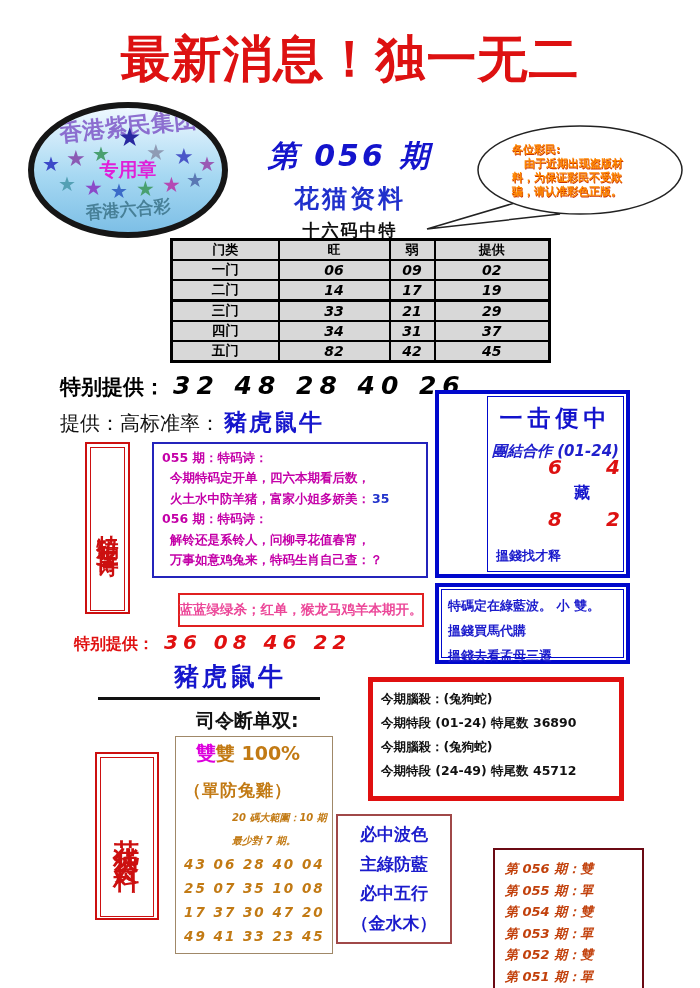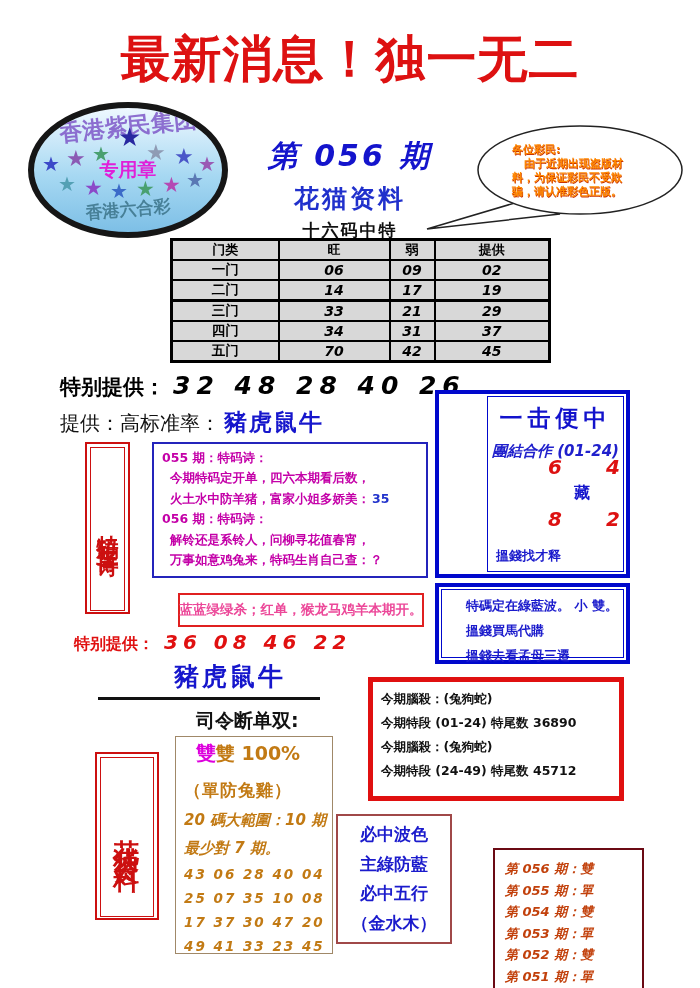--- a/index.html
+++ b/index.html
@@ -83,33 +83,33 @@
   .bluebox-inner{border:1px solid #0008cc;height:100%;position:relative;box-sizing:border-box;}
   #onehit{left:435px;top:390px;width:195px;height:188px;padding-left:48px;}
   .oh-title{margin-top:6px;text-align:center;font-family:"Liberation Serif",serif;font-size:23px;
             font-weight:bold;color:#1212cc;letter-spacing:5px;}
   .oh-sub{margin-top:8px;text-align:center;font-size:15px;font-weight:bold;font-style:italic;color:#2020cc;}
   .oh-num{position:absolute;font-size:20px;font-weight:bold;font-style:italic;color:#dd1111;}
   .oh-center{position:absolute;left:86px;top:86px;font-size:16px;font-weight:bold;color:#1515cc;}
   .oh-footer{position:absolute;left:8px;bottom:6px;font-size:13px;font-weight:bold;color:#1b1bcc;}
 
   #advice{left:435px;top:583px;width:195px;height:81px;}
-  .adv-inner{padding:3px 24px;font-size:13px;font-weight:bold;color:#1b1bcc;line-height:25px;white-space:nowrap;}
+  .adv-inner{padding:3px 6px;font-size:13px;font-weight:bold;color:#1b1bcc;line-height:25px;white-space:nowrap;}
 
   #infobox{left:368px;top:677px;width:230px;height:104px;border:5px solid #e01010;
            padding:5px 8px;font-size:12.5px;font-weight:bold;color:#111;line-height:24px;white-space:nowrap;}
 
   #flowercat{left:95px;top:752px;width:64px;height:168px;}
   #flowercat span{font-size:26px;letter-spacing:9px;}
 
   #rangebox{left:175px;top:736px;width:148px;height:214px;border:1px solid #a08868;
             padding:2px 0 0 8px;color:#c27a14;box-sizing:content-box;}
   .rb-title{text-align:center;font-size:19px;font-weight:bold;margin-top:2px;}
   .rb-sub{font-size:17px;font-weight:bold;margin-top:12px;letter-spacing:1px;}
-  .rb-line{font-size:15px;font-weight:bold;margin-top:9px;font-style:italic;white-space:nowrap;}
+  .rb-line{font-size:10px;font-weight:bold;margin-top:9px;font-style:italic;white-space:nowrap;margin-left:48px;}
   .rb-nums{font-size:13.5px;font-weight:bold;font-style:italic;margin-top:8px;letter-spacing:2px;white-space:nowrap;}
 
   #musthit{left:336px;top:814px;width:112px;height:126px;border:2px solid #a04848;display:flex;
            flex-direction:column;justify-content:space-evenly;align-items:center;
            font-size:17px;font-weight:bold;color:#1b1bcc;}
 
   #history{left:493px;top:804px;width:137px;height:160px;border:2px solid #6b0a14;
            padding:8px 0 0 10px;font-size:13px;font-weight:bold;font-style:italic;color:#c2410c;
            line-height:21.5px;white-space:nowrap;box-sizing:content-box;margin-top:44px;}
 </style>
@@ -188,21 +188,21 @@
         <td>29</td>
       </tr>
       <tr>
         <td class="lab">四门</td>
         <td>34</td>
         <td>31</td>
         <td>37</td>
       </tr>
       <tr>
         <td class="lab">五门</td>
-        <td>70</td>
+        <td>82</td>
         <td>42</td>
         <td>45</td>
       </tr>
     </tbody>
   </table>
 
   <div class="abs" id="special1">
     <span class="sp1-label">特别提供：</span>
     <span class="sp1-nums">32 48 28 40 26</span>
   </div>

